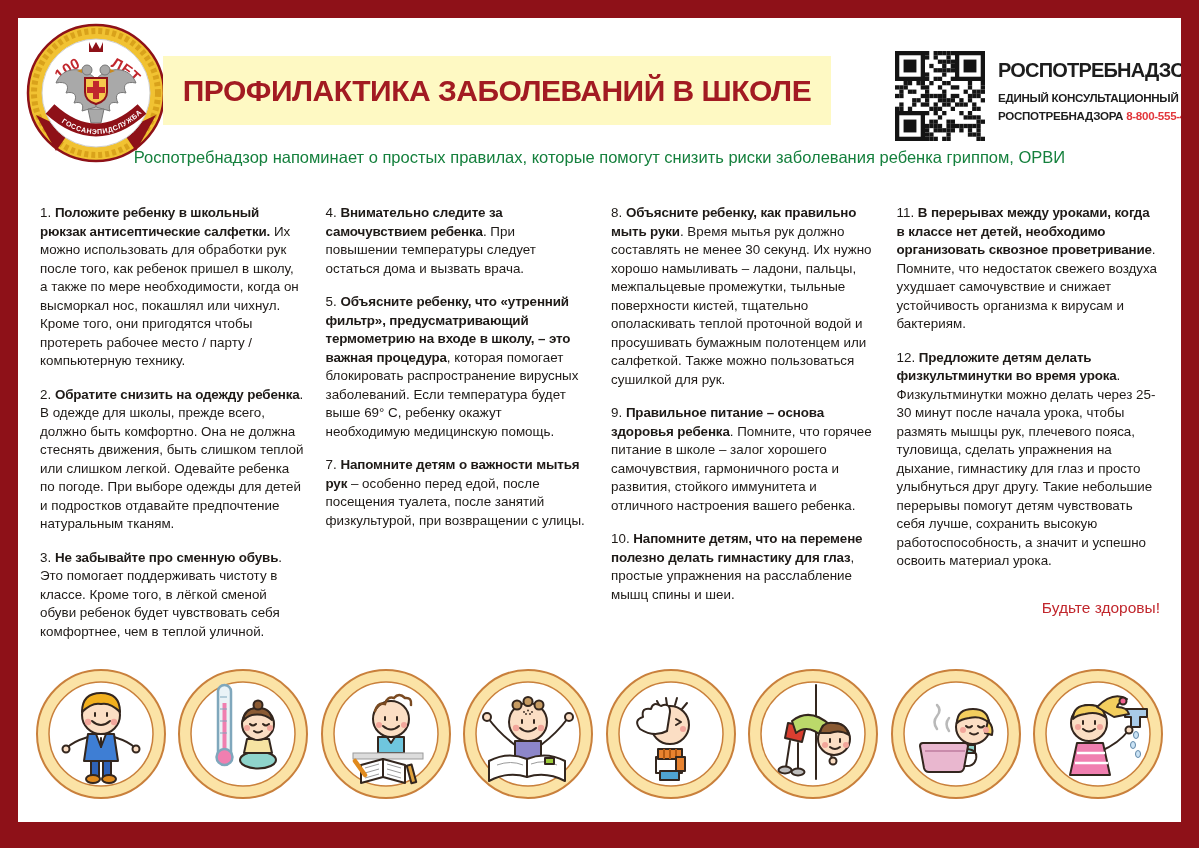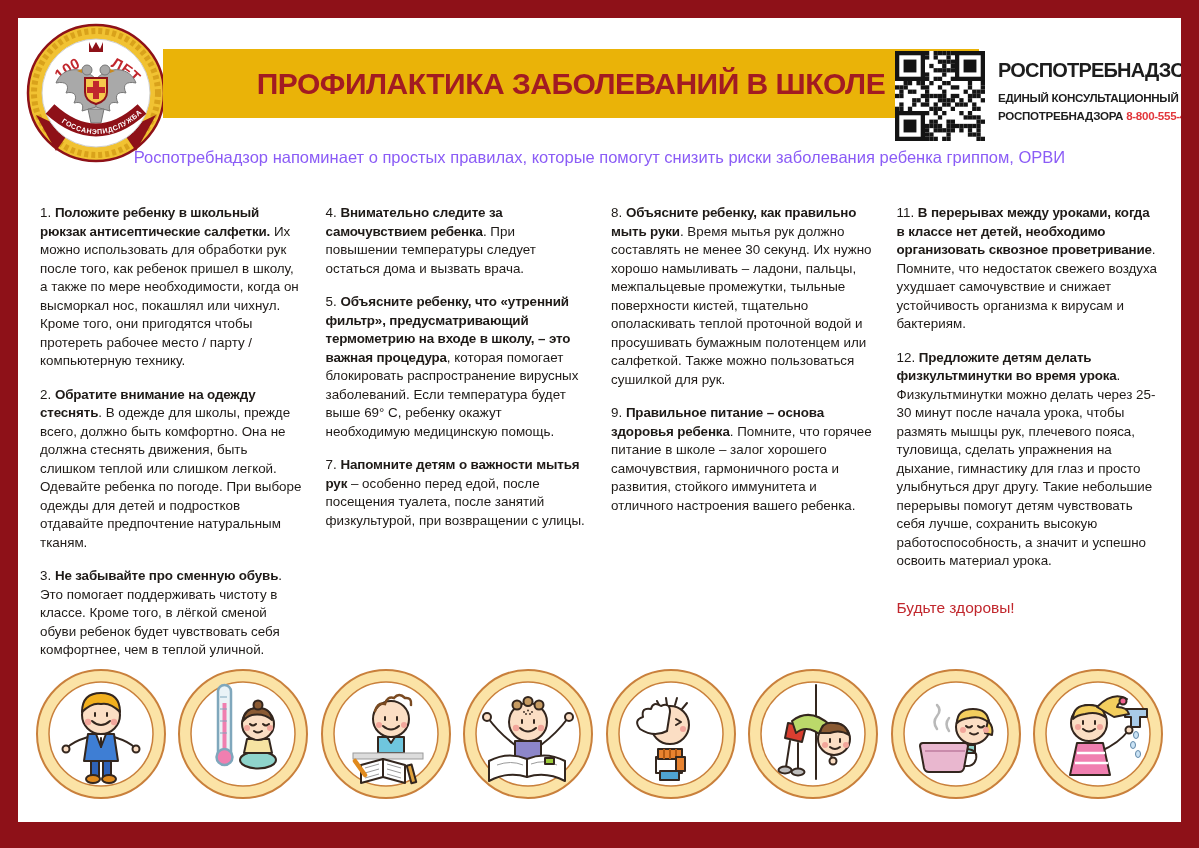--- a/index.html
+++ b/index.html
@@ -2,38 +2,38 @@
 <html><head>
 <meta charset="utf-8">
 <style>
   html,body{margin:0;padding:0;background:#666;}
   .poster{
     width:1199px;height:848px;background:#fff;box-sizing:border-box;
     border:18px solid #8E1118;border-bottom-width:26px;
     position:relative;font-family:"Liberation Sans",sans-serif;overflow:hidden;margin:0 auto;
   }
   .logo{position:absolute;left:8px;top:5px;}
-  .banner{position:absolute;left:145px;top:31px;width:816px;height:69px;background:#eab308;
+  .banner{position:absolute;left:145px;top:38px;width:668px;height:69px;background:#fef9c3;
     display:flex;align-items:center;justify-content:center;}
   .banner h1{margin:0;font-size:30px;font-weight:bold;color:#A21B22;letter-spacing:-0.5px;white-space:nowrap;}
   .contact{position:absolute;left:877px;top:33px;display:flex;gap:13px;width:290px;}
   .qr{width:90px;height:90px;flex:0 0 auto;}
   .contact-text{padding-top:8px;}
   .org{font-size:20px;font-weight:bold;color:#1d1d1d;letter-spacing:-0.8px;white-space:nowrap;}
   .cline{margin-top:8px;font-size:11.6px;font-weight:bold;color:#1d1d1d;letter-spacing:-0.3px;white-space:nowrap;line-height:1.45;}
   .cline2{margin-top:2px;font-size:11.6px;font-weight:bold;color:#1d1d1d;letter-spacing:-0.3px;white-space:nowrap;}
   .phone{color:#E2363B;}
-  .subtitle{position:absolute;left:0;right:0;top:127px;text-align:center;color:#8b5cf6;
+  .subtitle{position:absolute;left:0;right:0;top:127px;text-align:center;color:#15803d;
     font-size:16.5px;line-height:1.5;}
   .subtitle span{display:block;}
   .cols{position:absolute;left:22px;top:186px;width:1120px;display:grid;
     grid-template-columns:repeat(4,1fr);column-gap:22px;color:#1E1A17;}
   .item{font-size:13.4px;line-height:1.38;margin:0 0 15px 0;}
   .item b{letter-spacing:-0.15px;}
-  .closing{color:#C1272D;font-size:15.5px;text-align:left;margin-top:28px;font-weight:normal;}
+  .closing{color:#C1272D;font-size:15.5px;text-align:right;margin-top:28px;font-weight:normal;}
   .circles{position:absolute;left:16px;top:649px;width:1131px;display:flex;justify-content:space-between;}
   .circles svg{flex:0 0 auto;}
   .footer{position:absolute;right:24px;top:789px;font-size:12.5px;color:#7E7E7E;margin-top:40px;}
   .k{stroke:#33261e;stroke-width:2;stroke-linecap:round;stroke-linejoin:round;}
 </style>
 </head>
 <body>
 
 <div class="poster">
 
@@ -248,31 +248,32 @@
     </div>
   </div>
 
   <div class="subtitle">
     <span>Роспотребнадзор напоминает о простых правилах, которые помогут снизить риски заболевания ребенка гриппом, ОРВИ</span>
   </div>
 
   <div class="cols">
     <div class="col">
       <p class="item"><span>1. </span><b>Положите ребенку в школьный рюкзак антисептические салфетки.</b><span> Их можно использовать для обработки рук после того, как ребенок пришел в школу, а также по мере необходимости, когда он высморкал нос, покашлял или чихнул. Кроме того, они пригодятся чтобы протереть рабочее место / парту / компьютерную технику.</span></p>
-      <p class="item"><span>2. </span><b>Обратите внимание на одежду стеснять</b><span>. В одежде для школы, прежде всего, должно быть комфортно. Она не должна стеснять движения, быть слишком теплой или слишком легкой. Одевайте ребенка по погоде. При выборе одежды для детей и подростков отдавайте предпочтение натуральным тканям.</span></p>
+      <p class="item"><span>2. </span><b>Обратите снизить на одежду ребенка</b><span>. В одежде для школы, прежде всего, должно быть комфортно. Она не должна стеснять движения, быть слишком теплой или слишком легкой. Одевайте ребенка по погоде. При выборе одежды для детей и подростков отдавайте предпочтение натуральным тканям.</span></p>
       <p class="item"><span>3. </span><b>Не забывайте про сменную обувь</b><span>. Это помогает поддерживать чистоту в классе. Кроме того, в лёгкой сменой обуви ребенок будет чувствовать себя комфортнее, чем в теплой уличной.</span></p>
     </div>
     <div class="col">
       <p class="item"><span>4. </span><b>Внимательно следите за самочувствием ребенка</b><span>. При повышении температуры следует остаться дома и вызвать врача.</span></p>
       <p class="item"><span>5. </span><b>Объясните ребенку, что «утренний фильтр», предусматривающий термометрию на входе в школу, – это важная процедура</b><span>, которая помогает блокировать распространение вирусных заболеваний. Если температура будет выше 69° С, ребенку окажут необходимую медицинскую помощь.</span></p>
       <p class="item"><span>7. </span><b>Напомните детям о важности мытья рук</b><span> – особенно перед едой, после посещения туалета, после занятий физкультурой, при возвращении с улицы.</span></p>
     </div>
     <div class="col">
       <p class="item"><span>8. </span><b>Объясните ребенку, как правильно мыть руки</b><span>. Время мытья рук должно составлять не менее 30 секунд. Их нужно хорошо намыливать – ладони, пальцы, межпальцевые промежутки, тыльные поверхности кистей, тщательно ополаскивать теплой проточной водой и просушивать бумажным полотенцем или салфеткой. Также можно пользоваться сушилкой для рук.</span></p>
       <p class="item"><span>9. </span><b>Правильное питание – основа здоровья ребенка</b><span>. Помните, что горячее питание в школе – залог хорошего самочувствия, гармоничного роста и развития, стойкого иммунитета и отличного настроения вашего ребенка.</span></p>
+      <p class="item"><span>10. </span><b>Напомните детям, что на перемене полезно делать гимнастику для глаз</b><span>, простые упражнения на расслабление мышц спины и шеи.</span></p>
     </div>
     <div class="col">
       <p class="item"><span>11. </span><b>В перерывах между уроками, когда в классе нет детей, необходимо организовать сквозное проветривание</b><span>. Помните, что недостаток свежего воздуха ухудшает самочувствие и снижает устойчивость организма к вирусам и бактериям.</span></p>
       <p class="item"><span>12. </span><b>Предложите детям делать физкультминутки во время урока</b><span>. Физкультминутки можно делать через 25-30 минут после начала урока, чтобы размять мышцы рук, плечевого пояса, туловища, сделать упражнения на дыхание, гимнастику для глаз и просто улыбнуться друг другу. Такие небольшие перерывы помогут детям чувствовать себя лучше, сохранить высокую работоспособность, а значит и успешно освоить материал урока.</span></p>
       <div class="closing">Будьте здоровы!</div>
     </div>
   </div>
 
   <div class="circles">
 

